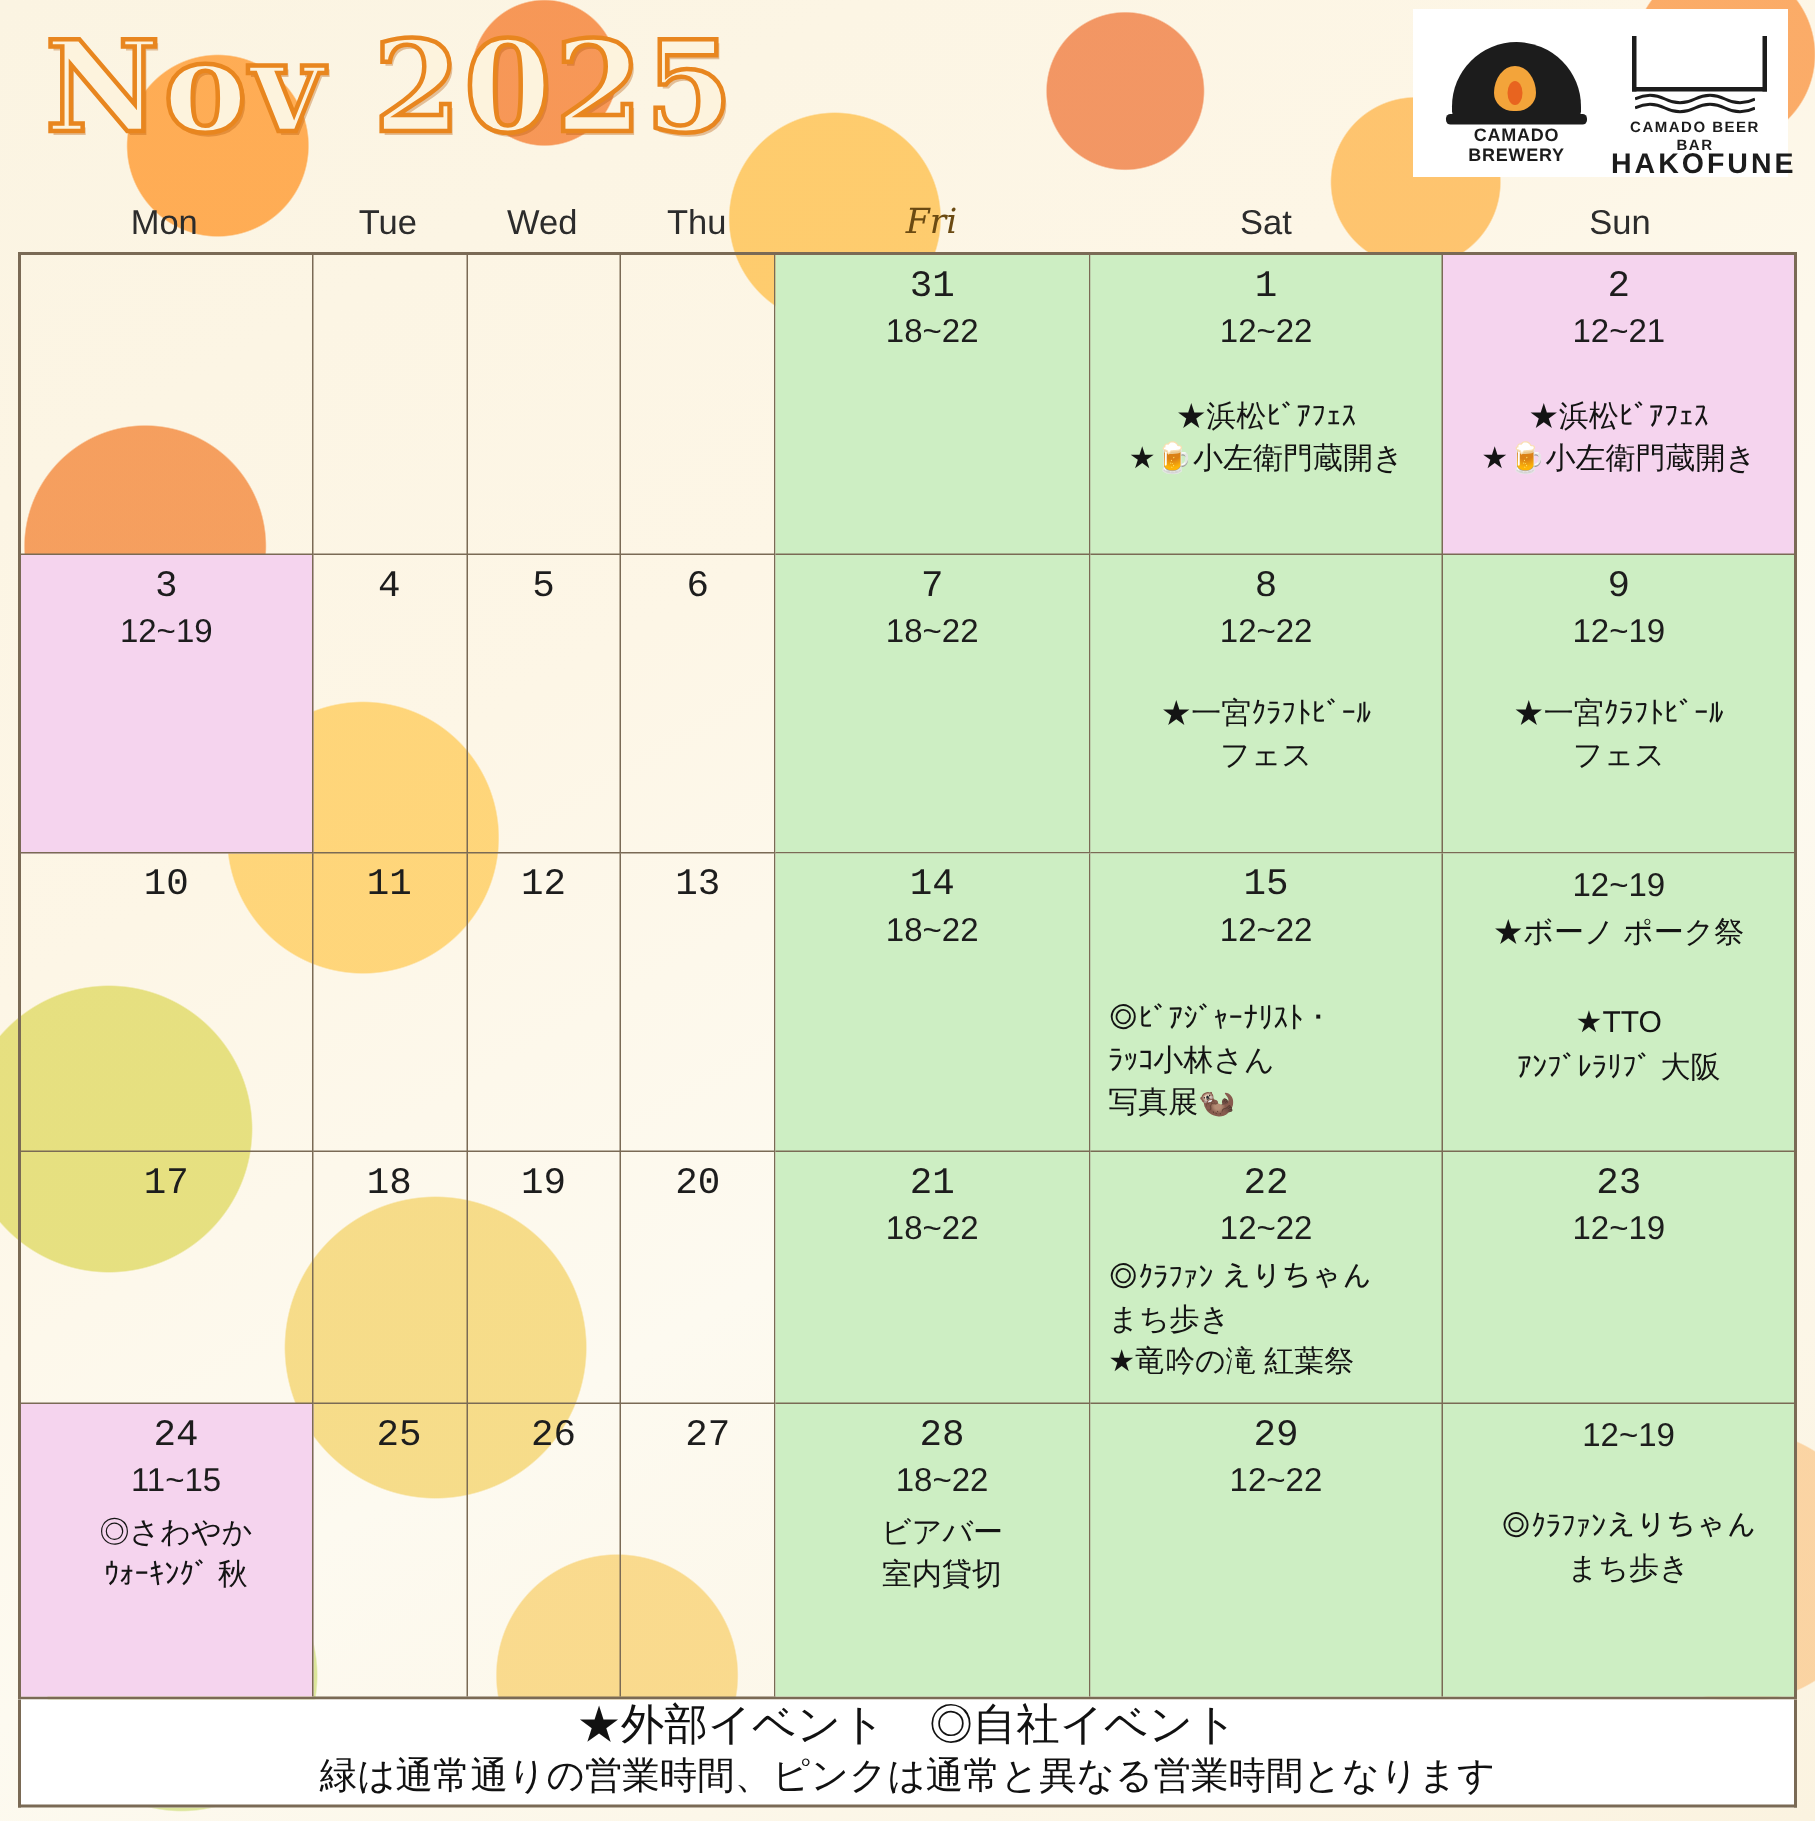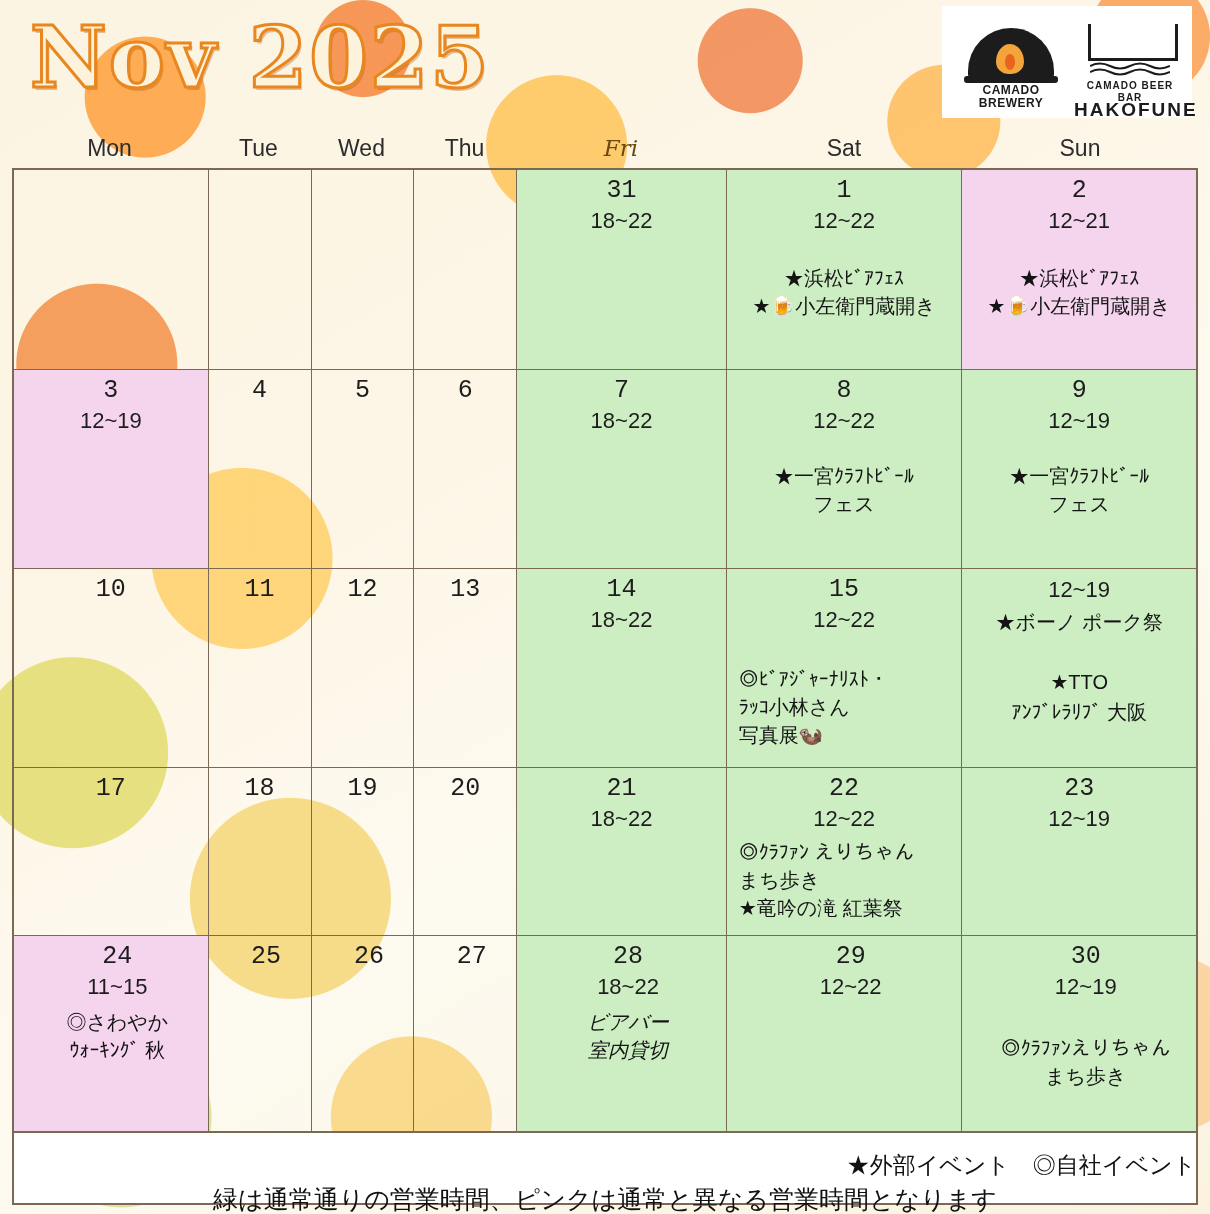--- a/index.html
+++ b/index.html
@@ -103,21 +103,21 @@
     font-size:20px;color:#141414;line-height:28px;text-align:center;
     padding:0 8px;margin-top:6px;white-space:pre-line;
   }
   .ev.l{text-align:left;padding-left:12px;}
   
   .footer{
     position:absolute;left:12px;top:1133px;width:1186px;height:72px;
     background:#ffffff;border:2px solid #7a6a55;border-top:none;box-sizing:border-box;
     text-align:center;
   }
-  .f1{font-size:23px;color:#111;line-height:34px;margin-top:15px;text-align:right;}
+  .f1{font-size:29px;color:#111;line-height:34px;margin-top:0;}
   .f2{font-size:25px;color:#111;line-height:34px;}
 </style>
 </head>
 <body>
 
 <div id="page">
 
   <div class="hdr">
     <div class="title">Nov 2025</div>
 
@@ -336,30 +336,29 @@
         <div class="ev"></div>
       </div>
       <div class="cell w4 bg-none">
         <div class="dnum">27</div>
         <div class="hours"></div>
         <div class="ev"></div>
       </div>
       <div class="cell w5 bg-green">
         <div class="dnum">28</div>
         <div class="hours">18~22</div>
-        <div class="ev" style="font-style:italic;">ビアバー
+        <div class="ev" style="">ビアバー
 室内貸切</div>
       </div>
       <div class="cell w6 bg-green">
         <div class="dnum">29</div>
         <div class="hours">12~22</div>
         <div class="ev"></div>
       </div>
       <div class="cell w7 bg-green">
-        <div class="dnum">30</div>
         <div class="hours">12~19</div>
         <div class="ev" style="margin-top:32px;">◎ｸﾗﾌｧﾝえりちゃん
 まち歩き</div>
       </div>
     </div>
 
   </div>
 
   <div class="footer">
     <div class="f1">★外部イベント　◎自社イベント</div>

